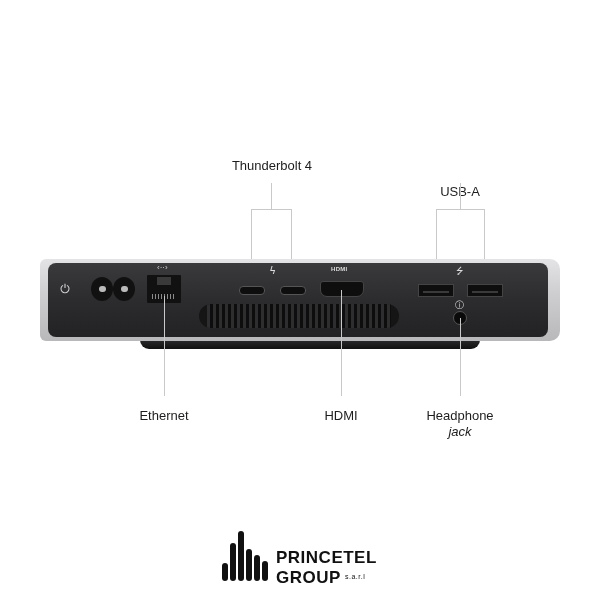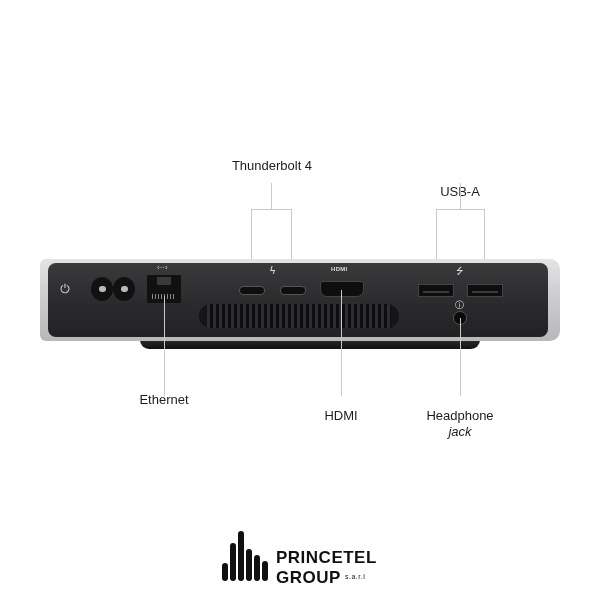--- a/index.html
+++ b/index.html
@@ -91,21 +91,21 @@
     <div class="tongue"></div>
   </div>
 
 <div class="hp-icon">ⓘ</div>
 <div class="hp"></div>
 
 <div class="line" style="left:164px; top:296px; width:1px; height:100px;"></div>
 <div class="line" style="left:341px; top:290px; width:1px; height:106px;"></div>
 <div class="line" style="left:460px; top:318px; width:1px; height:78px;"></div>
 
-<div class="label" style="left:124px; top:392px; width:80px;">Ethernet</div>
+<div class="label" style="left:124px; top:408px; width:80px;">Ethernet</div>
 <div class="label" style="left:311px; top:408px; width:60px;">HDMI</div>
 <div class="label" style="left:415px; top:408px; width:90px;">Headphone</div>
 <div class="label" style="left:415px; top:424px; width:90px;font-style:italic;">jack</div>
 
 <div class="logo-bars">
   <div class="bar" style="left:0; height:18px;"></div>
   <div class="bar" style="left:8px; height:38px;"></div>
   <div class="bar" style="left:16px; height:50px;"></div>
   <div class="bar" style="left:24px; height:32px;"></div>
   <div class="bar" style="left:32px; height:26px;"></div>

